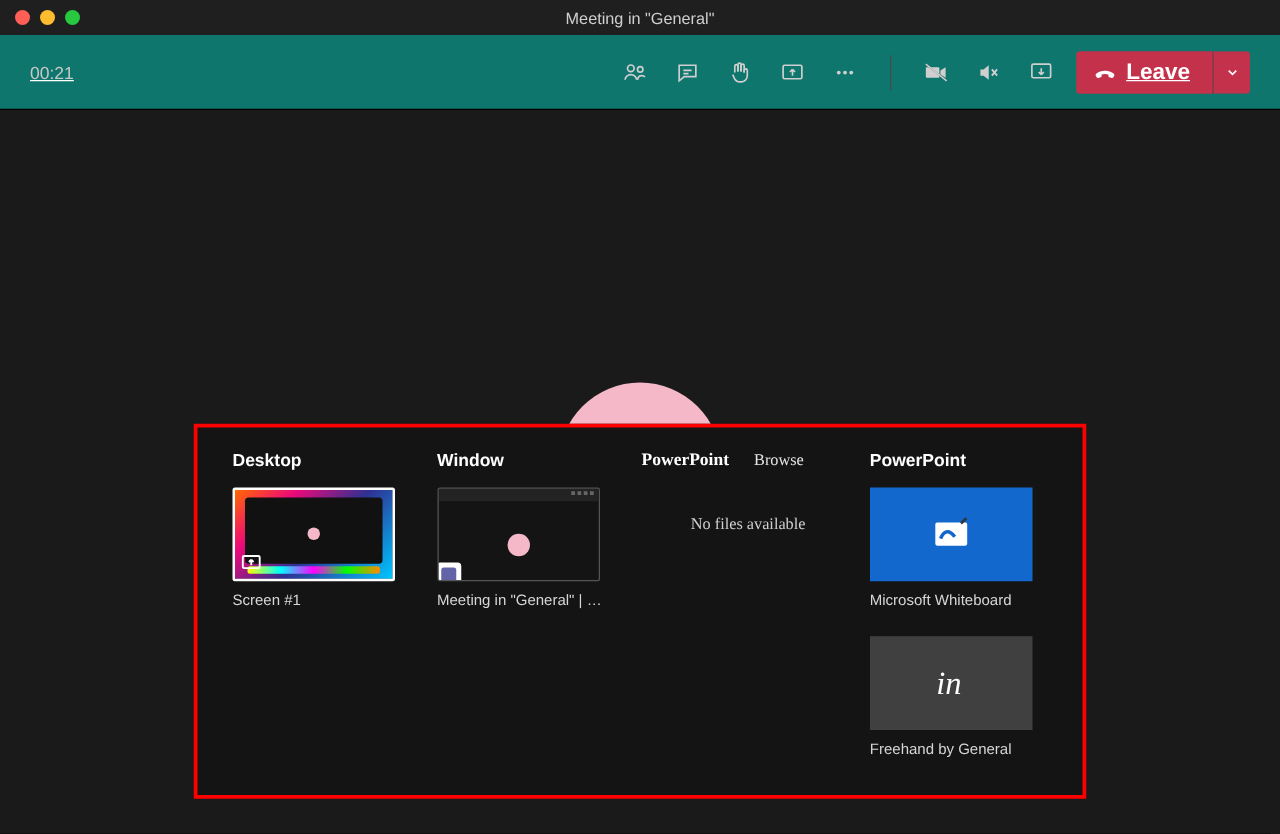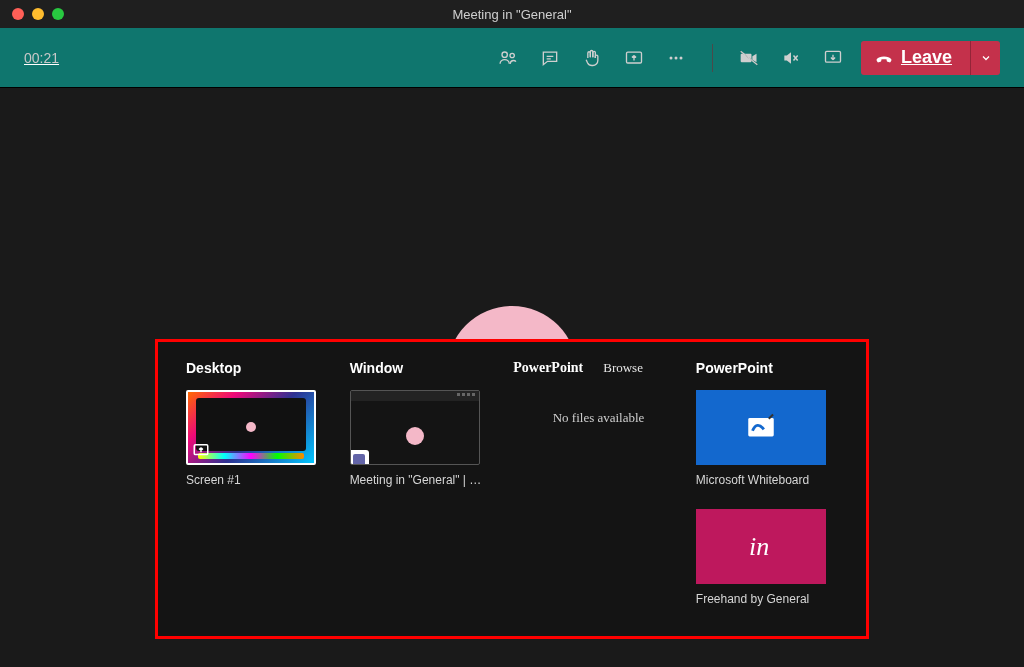--- a/index.html
+++ b/index.html
@@ -209,21 +209,21 @@
 }
 .wb-thumb {
   width: 130px;
   height: 75px;
   display:flex;
   align-items:center;
   justify-content:center;
   cursor:pointer;
 }
 .wb-ms { background:#1368ce; }
-.wb-inv { background:#be185d; margin-top: 22px; }
+.wb-inv { background:#404040; margin-top: 22px; }
 svg { display: block; }
 </style>
 </head>
 <body>
 
 <div class="titlebar">
   <div class="traffic-lights">
     <div class="tl red"></div>
     <div class="tl yellow"></div>
     <div class="tl green"></div>

